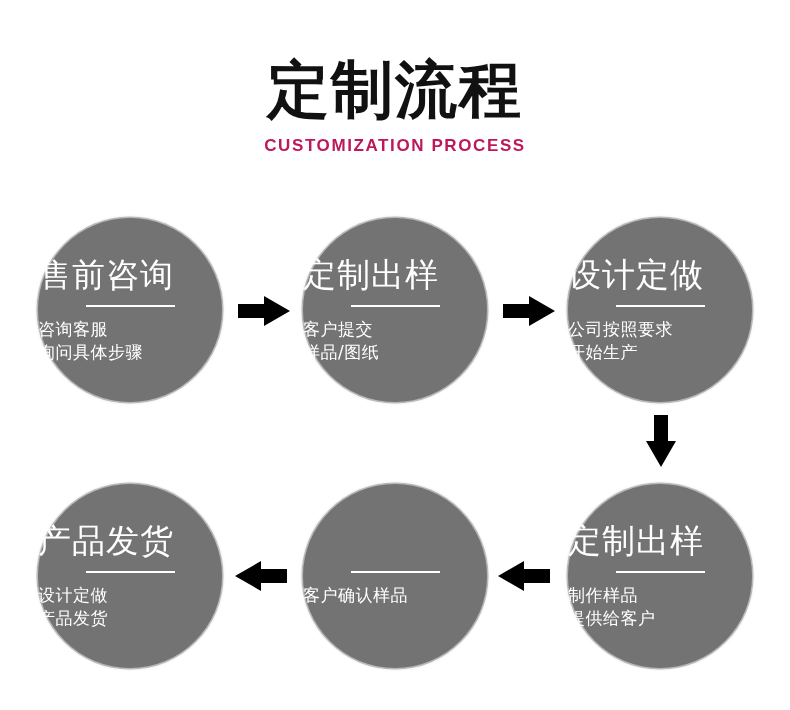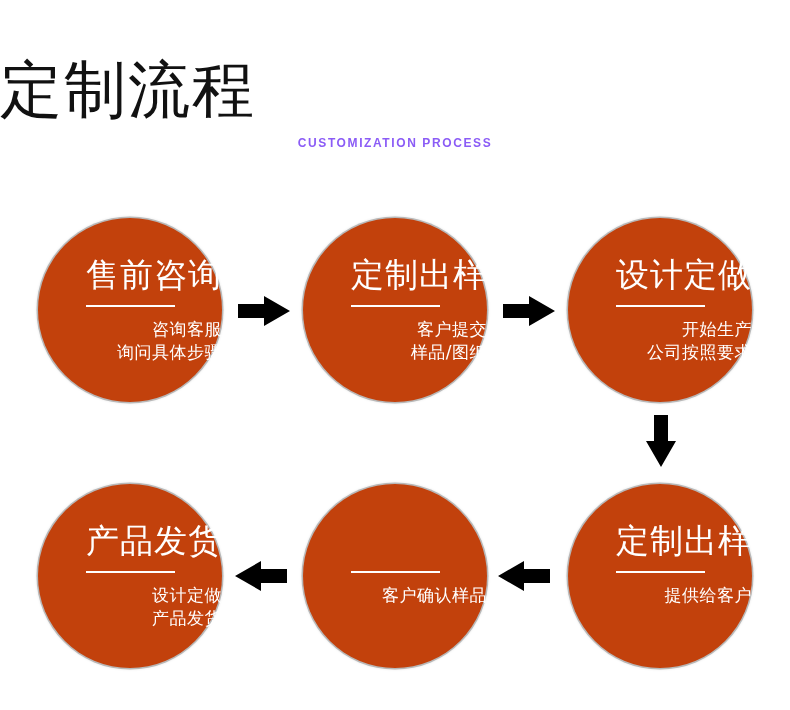--- a/index.html
+++ b/index.html
@@ -3,34 +3,34 @@
   <meta charset="utf-8">
   <style>
     html, body { margin: 0; padding: 0; }
     body {
       width: 790px; height: 710px; background: #ffffff;
       position: relative; overflow: hidden;
       font-family: "DejaVu Sans", "Liberation Sans", sans-serif;
     }
     .title {
       position: absolute; left: 0; width: 790px; top: 50px;
-      text-align: left; font-size: 62px; font-weight: normal;
+      text-align: center; font-size: 62px; font-weight: bold;
       color: #111111; letter-spacing: 2px; line-height: 80px;
     }
     .subtitle {
       position: absolute; left: 0; width: 790px; top: 136px;
-      text-align: center; font-size: 12px; font-weight: bold;
-      color: #8b5cf6; letter-spacing: 1.6px;
+      text-align: center; font-size: 17px; font-weight: bold;
+      color: #be185d; letter-spacing: 1.6px;
       font-family: "Liberation Sans", "DejaVu Sans", sans-serif;
     }
     .step {
       position: absolute; width: 184px; height: 184px; border-radius: 50%;
-      background: #c2410c;
+      background: #737373;
       box-shadow: 0 0 0 1.5px #b8b8b8, 0 0 3px 1px rgba(0,0,0,0.15);
-      color: #ffffff; text-align: right;
+      color: #ffffff; text-align: left;
     }
     .step .name {
       position: absolute; left: 0; width: 100%; top: 37px;
       font-size: 33px; line-height: 40px; letter-spacing: 1px;
       font-family: "DejaVu Sans", sans-serif;
     }
     .step .divider {
       position: absolute; left: 48px; width: 89px; top: 87px;
       height: 2px; background: #ffffff;
     }
@@ -75,35 +75,36 @@
 <div class="arrow" style="left:503px; top:296px;">
   <svg width="52" height="30" viewBox="0 0 52 30">
       <path d="M0 8 H26 V0 L52 15 L26 30 V22 H0 Z" fill="#000"></path>
     </svg>
 </div>
 
 <div class="step" style="left:568px; top:218px;">
   <div class="name">设计定做</div>
   <div class="divider"></div>
   <div class="desc">
+    <span>公司按照要求</span>
     <span>开始生产</span>
-    <span>公司按照要求</span>
   </div>
 </div>
 
 <div class="arrow" style="left:646px; top:415px;">
   <svg width="30" height="52" viewBox="0 0 30 52">
       <path d="M8 0 H22 V26 H30 L15 52 L0 26 H8 Z" fill="#000"></path>
     </svg>
 </div>
 
 <div class="step" style="left:568px; top:484px;">
   <div class="name">定制出样</div>
   <div class="divider"></div>
   <div class="desc">
+    <span>制作样品</span>
     <span>提供给客户</span>
   </div>
 </div>
 
 <div class="arrow" style="left:498px; top:561px;">
   <svg width="52" height="30" viewBox="0 0 52 30">
       <path d="M52 8 H26 V0 L0 15 L26 30 V22 H52 Z" fill="#000"></path>
     </svg>
 </div>
 

